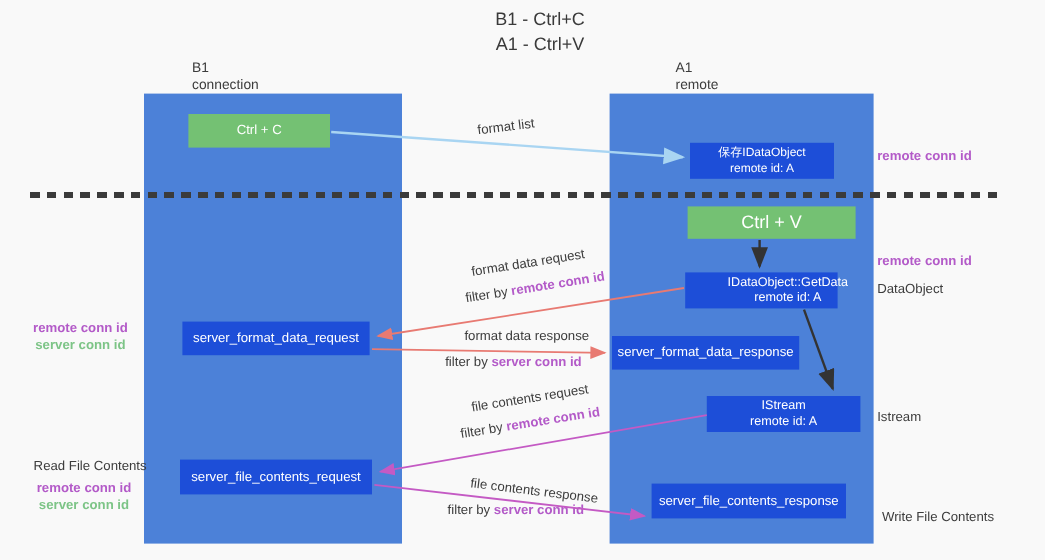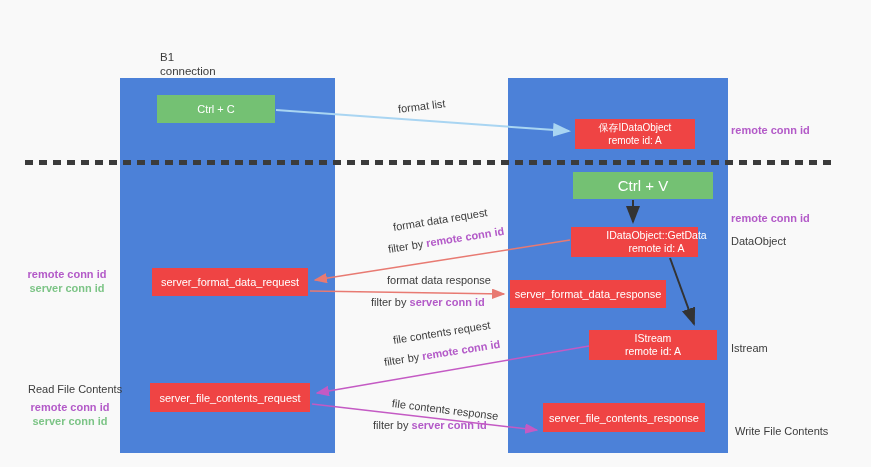--- a/index.html
+++ b/index.html
@@ -15,21 +15,21 @@
   .lane-header.left { left:160px; top:50px; }
   .lane-header.right { left:563px; top:50px; }
 
   .lane { position:absolute; top:78px; height:375px; background:#4c81d8; }
   .lane.left { left:120px; width:215px; }
   .lane.right { left:508px; width:220px; }
 
   .box { position:absolute; display:flex; flex-direction:column; align-items:center;
          justify-content:center; color:#fff; text-align:right; }
   .box.green { background:#74c173; }
-  .box.orange { background:#ef4444; }
+  .box.orange { background:#1d4ed8; }
   .box .l1, .box .l2 { line-height:13px; }
 
   .b-ctrlc { left:157px; top:95px; width:118px; height:28px; font-size:11px; }
   .b-ctrlv { left:573px; top:172px; width:140px; height:27px; font-size:15px; }
   .b-save  { left:575px; top:119px; width:120px; height:30px; font-size:10px; }
   .b-getdata { left:571px; top:227px; width:127px; height:30px; font-size:10.5px;padding-left:44px; }
   .b-istream { left:589px; top:330px; width:128px; height:30px; font-size:10.5px; }
   .b-sfdreq  { left:152px; top:268px; width:156px; height:28px; font-size:11px; }
   .b-sfdresp { left:510px; top:280px; width:156px; height:28px; font-size:11px; }
   .b-sfcreq  { left:150px; top:383px; width:160px; height:29px; font-size:11px; }
@@ -51,24 +51,32 @@
   .stack .s { color:#7cc486; }
 
   svg.arrows { position:absolute; left:0; top:0; width:871px; height:467px;
                pointer-events:none; }
 </style>
 </head>
 <body>
 
 <div class="canvas">
 
+  <div class="title">
+    <div>B1 - Ctrl+C</div>
+    <div>A1 - Ctrl+V</div>
+  </div>
 
   <div class="lane-header left">
     <div>B1</div>
     <div>connection</div>
+  </div>
+  <div class="lane-header right">
+    <div>A1</div>
+    <div>remote</div>
   </div>
 
   <div class="lane left"></div>
   <div class="lane right"></div>
 
   <div class="dashed-line"></div>
 
   <div class="box green b-ctrlc">
     <span>Ctrl + C</span>
   </div>

